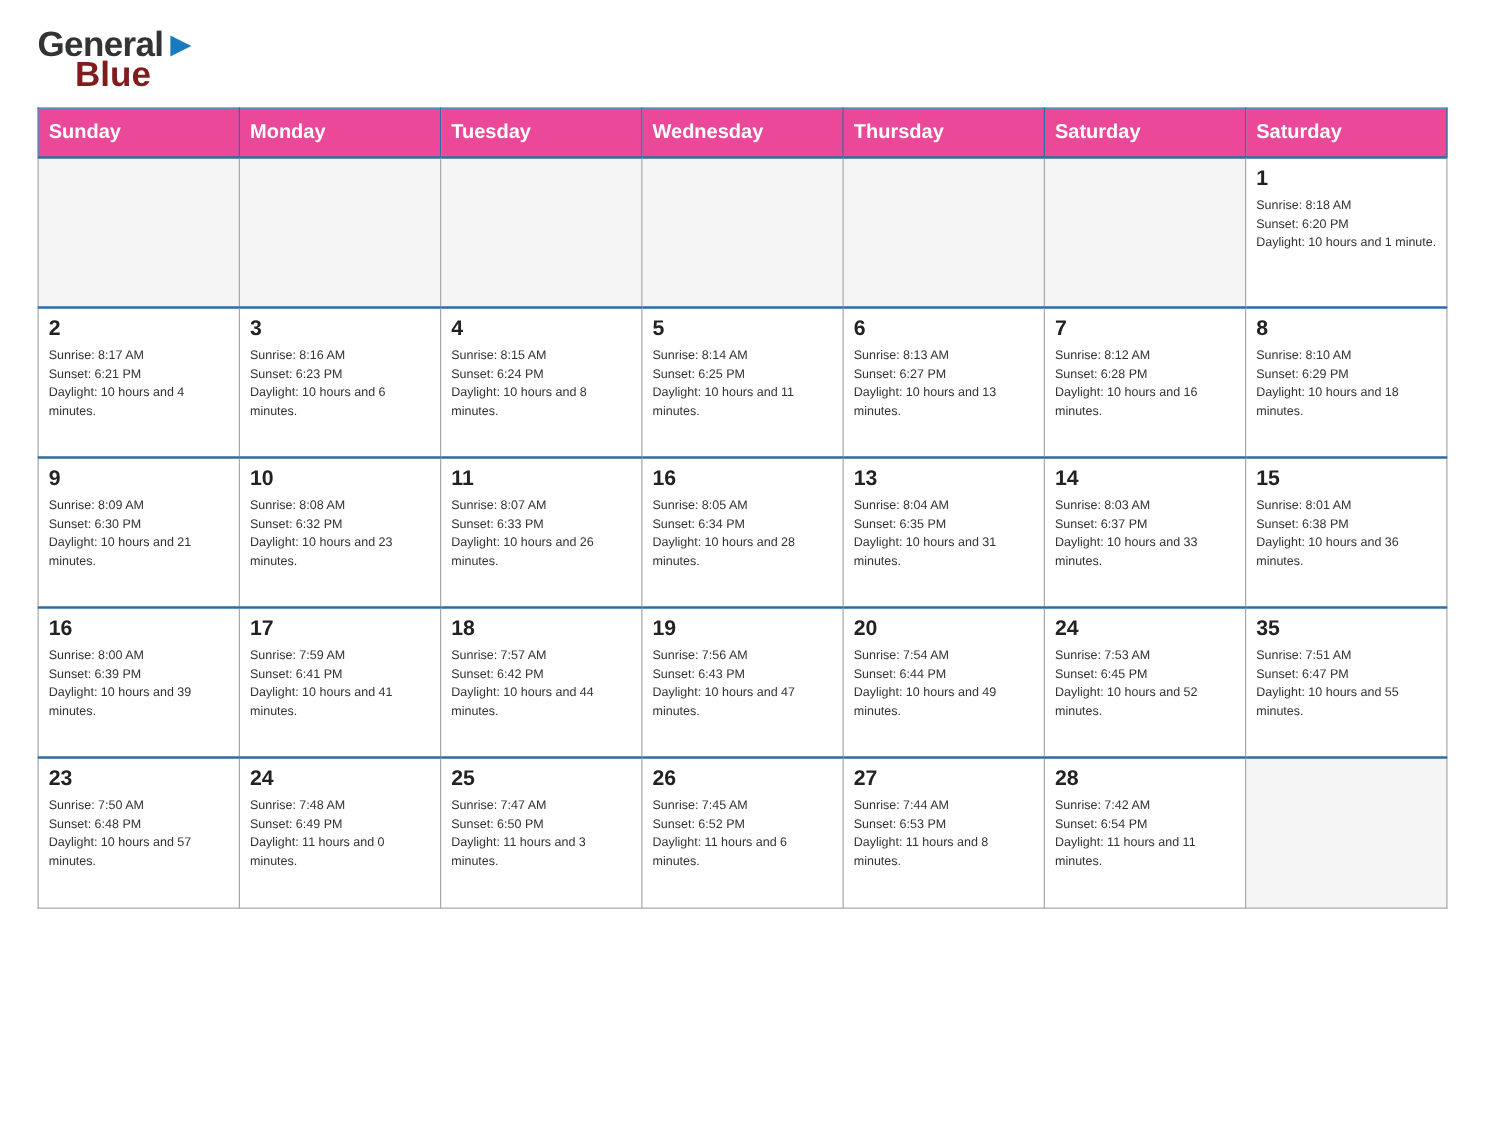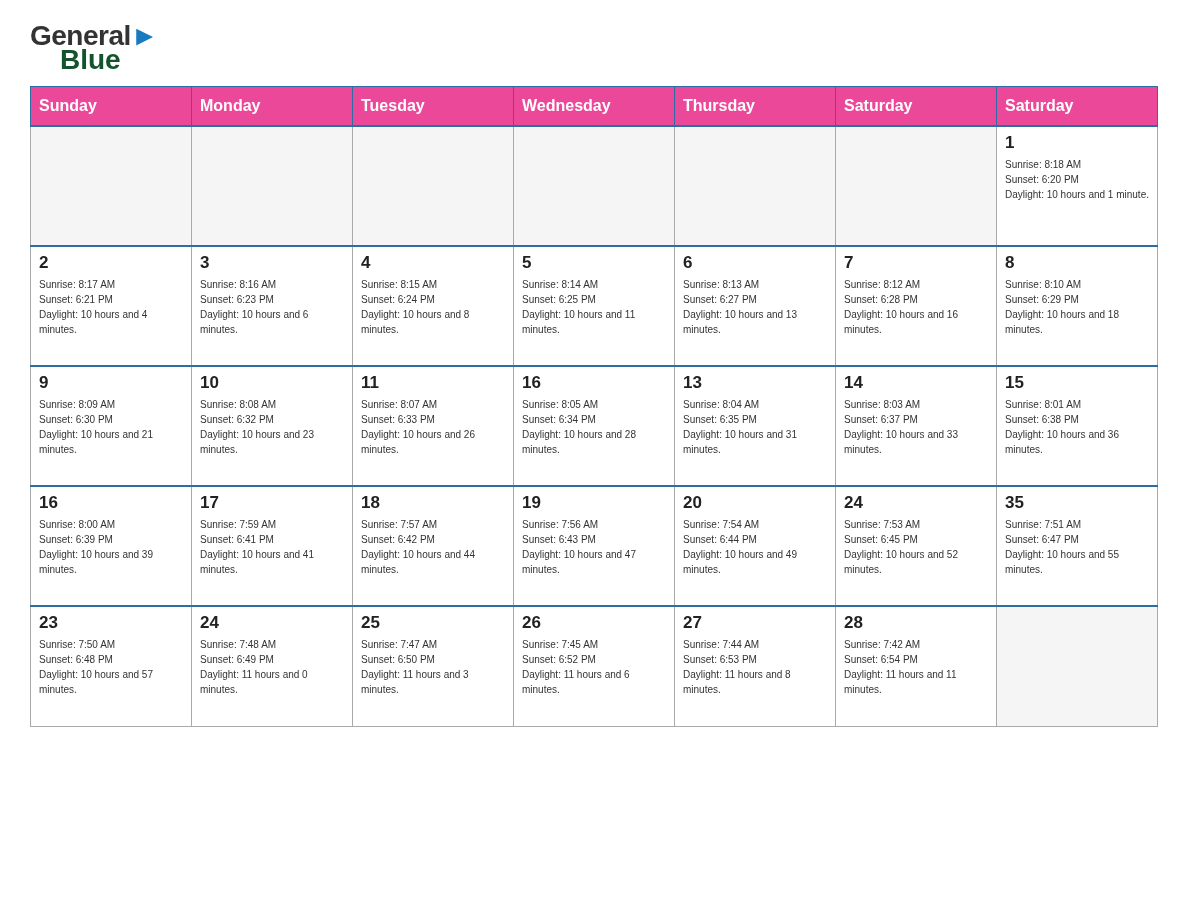--- a/index.html
+++ b/index.html
@@ -27,21 +27,21 @@
       font-weight: bold;
       color: #333;
       letter-spacing: -0.5px;
     }
     .logo-general span {
       color: #1a7abf;
     }
     .logo-blue {
       font-size: 28px;
       font-weight: bold;
-      color: #14532d;
+      color: #7f1d1d;
       margin-top: -8px;
       margin-left: 30px;
     }
     .title-section {
       text-align: right;
     }
     .calendar-title {
       font-size: 48px;
       font-weight: bold;
       color: #222;

